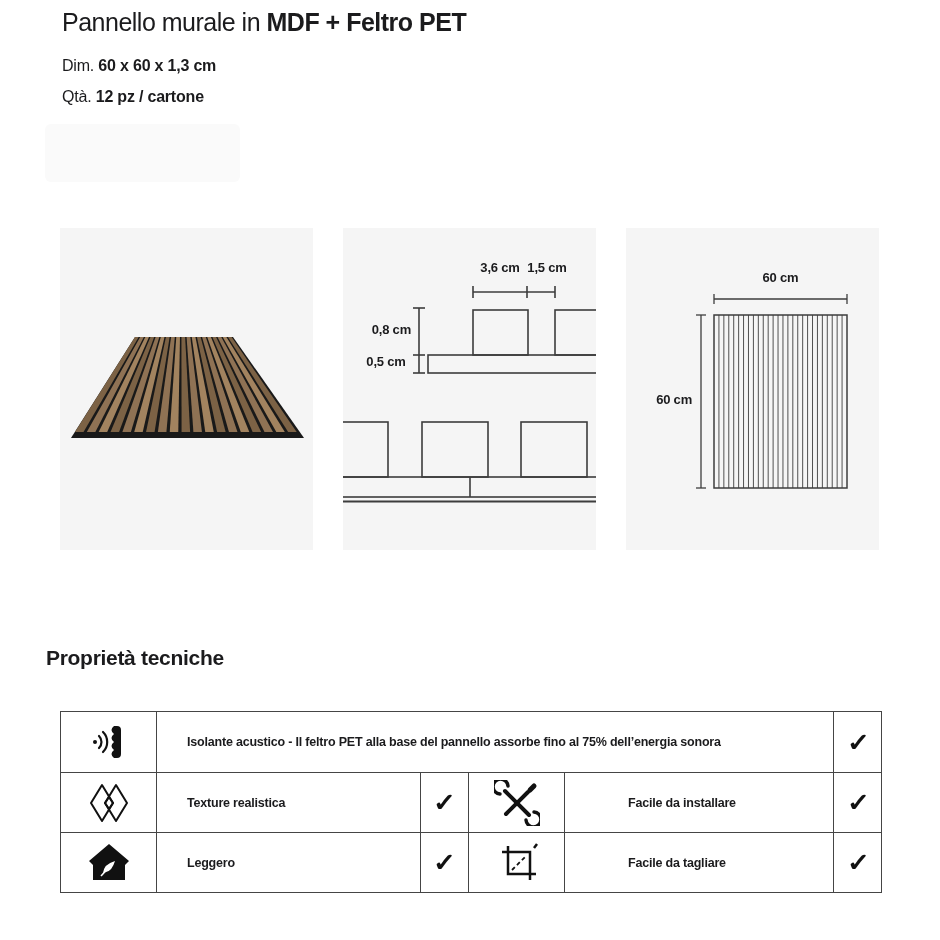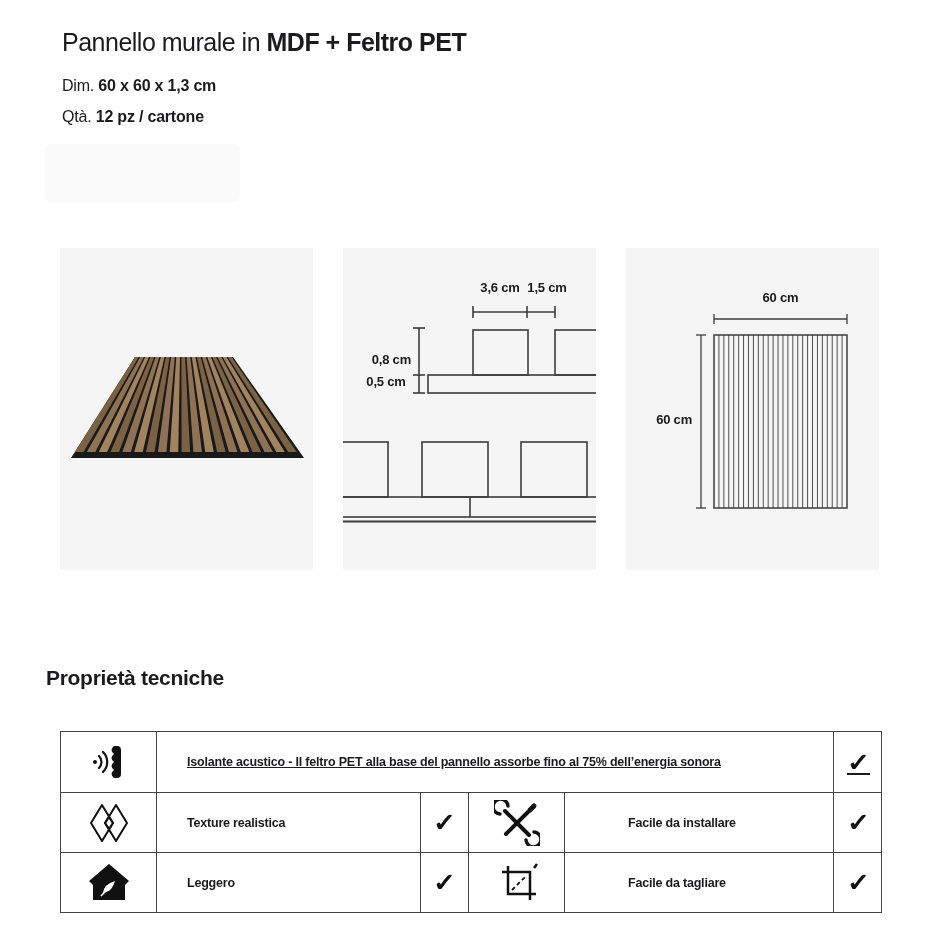--- a/index.html
+++ b/index.html
@@ -4,21 +4,21 @@
 <style>
   * { margin: 0; padding: 0; box-sizing: border-box; }
   html, body { background: #ffffff; }
   body {
     width: 940px; height: 940px;
     font-family: "Liberation Sans", sans-serif;
     color: #1b1b1d;
     position: relative;
     overflow: hidden;
   }
-  .page { position: absolute; inset: 0; margin-top: 20px; }
+  .page { position: absolute; inset: 0; }
 
   
   .title {
     position: absolute; left: 62px; top: 8px;
     font-size: 25px; letter-spacing: -0.5px; font-weight: 400;
     white-space: nowrap;
   }
   .title .bold { font-weight: 700; }
   .spec {
     position: absolute; left: 62px;
@@ -52,21 +52,21 @@
   .sec-title {
     position: absolute; left: 46px; top: 646px;
     font-size: 21px; font-weight: 700; letter-spacing: -0.3px;
   }
   .ptable {
     position: absolute; left: 60px; top: 711px; width: 822px;
     border: 1px solid #454545;
   }
   .trow { display: grid; height: 60px; border-top: 1px solid #454545; }
   .trow:first-child { border-top: none; }
-  .trow.r1 { grid-template-columns: 95px 677px 50px; text-decoration: underline; }
+  .trow.r1 { grid-template-columns: 95px 677px 50px; }
   .trow.r2, .trow.r3 { grid-template-columns: 95px 264px 48px 96px 269px 50px; }
   .cell {
     display: flex; align-items: center; justify-content: center;
     border-left: 1px solid #454545; overflow: hidden;
   }
   .cell:first-child { border-left: none; }
   .text-cell {
     justify-content: flex-start; padding-left: 30px;
     font-size: 12.5px; font-weight: 700; letter-spacing: -0.2px;
     white-space: nowrap;
@@ -138,21 +138,21 @@
       <rect x="-4" y="194" width="49" height="55"></rect>
       <rect x="79" y="194" width="66" height="55"></rect>
       <rect x="178" y="194" width="66" height="55"></rect>
 
       <rect x="-4" y="249" width="261" height="20"></rect>
       <line x1="127" y1="249" x2="127" y2="269"></line>
       <line x1="-4" y1="273.5" x2="257" y2="273.5" stroke-width="2"></line>
     </svg>
     <div class="dlabel center" style="left:131px; top:32px; width:52px;">3,6 cm</div>
     <div class="dlabel center" style="left:183px; top:32px; width:42px;">1,5 cm</div>
-    <div class="dlabel right" style="left:18px; top:104px; width:50px;">0,8 cm</div>
+    <div class="dlabel right" style="left:18px; top:94px; width:50px;">0,8 cm</div>
     <div class="dlabel right" style="left:18px; top:126px; width:50px;text-align:center;">0,5 cm</div>
   </div>
 
   <div class="figure fig3">
     <svg viewBox="0 0 253 322" fill="none" stroke="#3d3d3d" stroke-width="1.5">
       <rect x="88" y="87" width="133" height="173"></rect>
       <g id="frontLines" stroke-width="0.9">
           <line x1="92.92592592592592" y1="87" x2="92.92592592592592" y2="260"></line>
           <line x1="97.85185185185185" y1="87" x2="97.85185185185185" y2="260"></line>
           <line x1="102.77777777777777" y1="87" x2="102.77777777777777" y2="260"></line>

